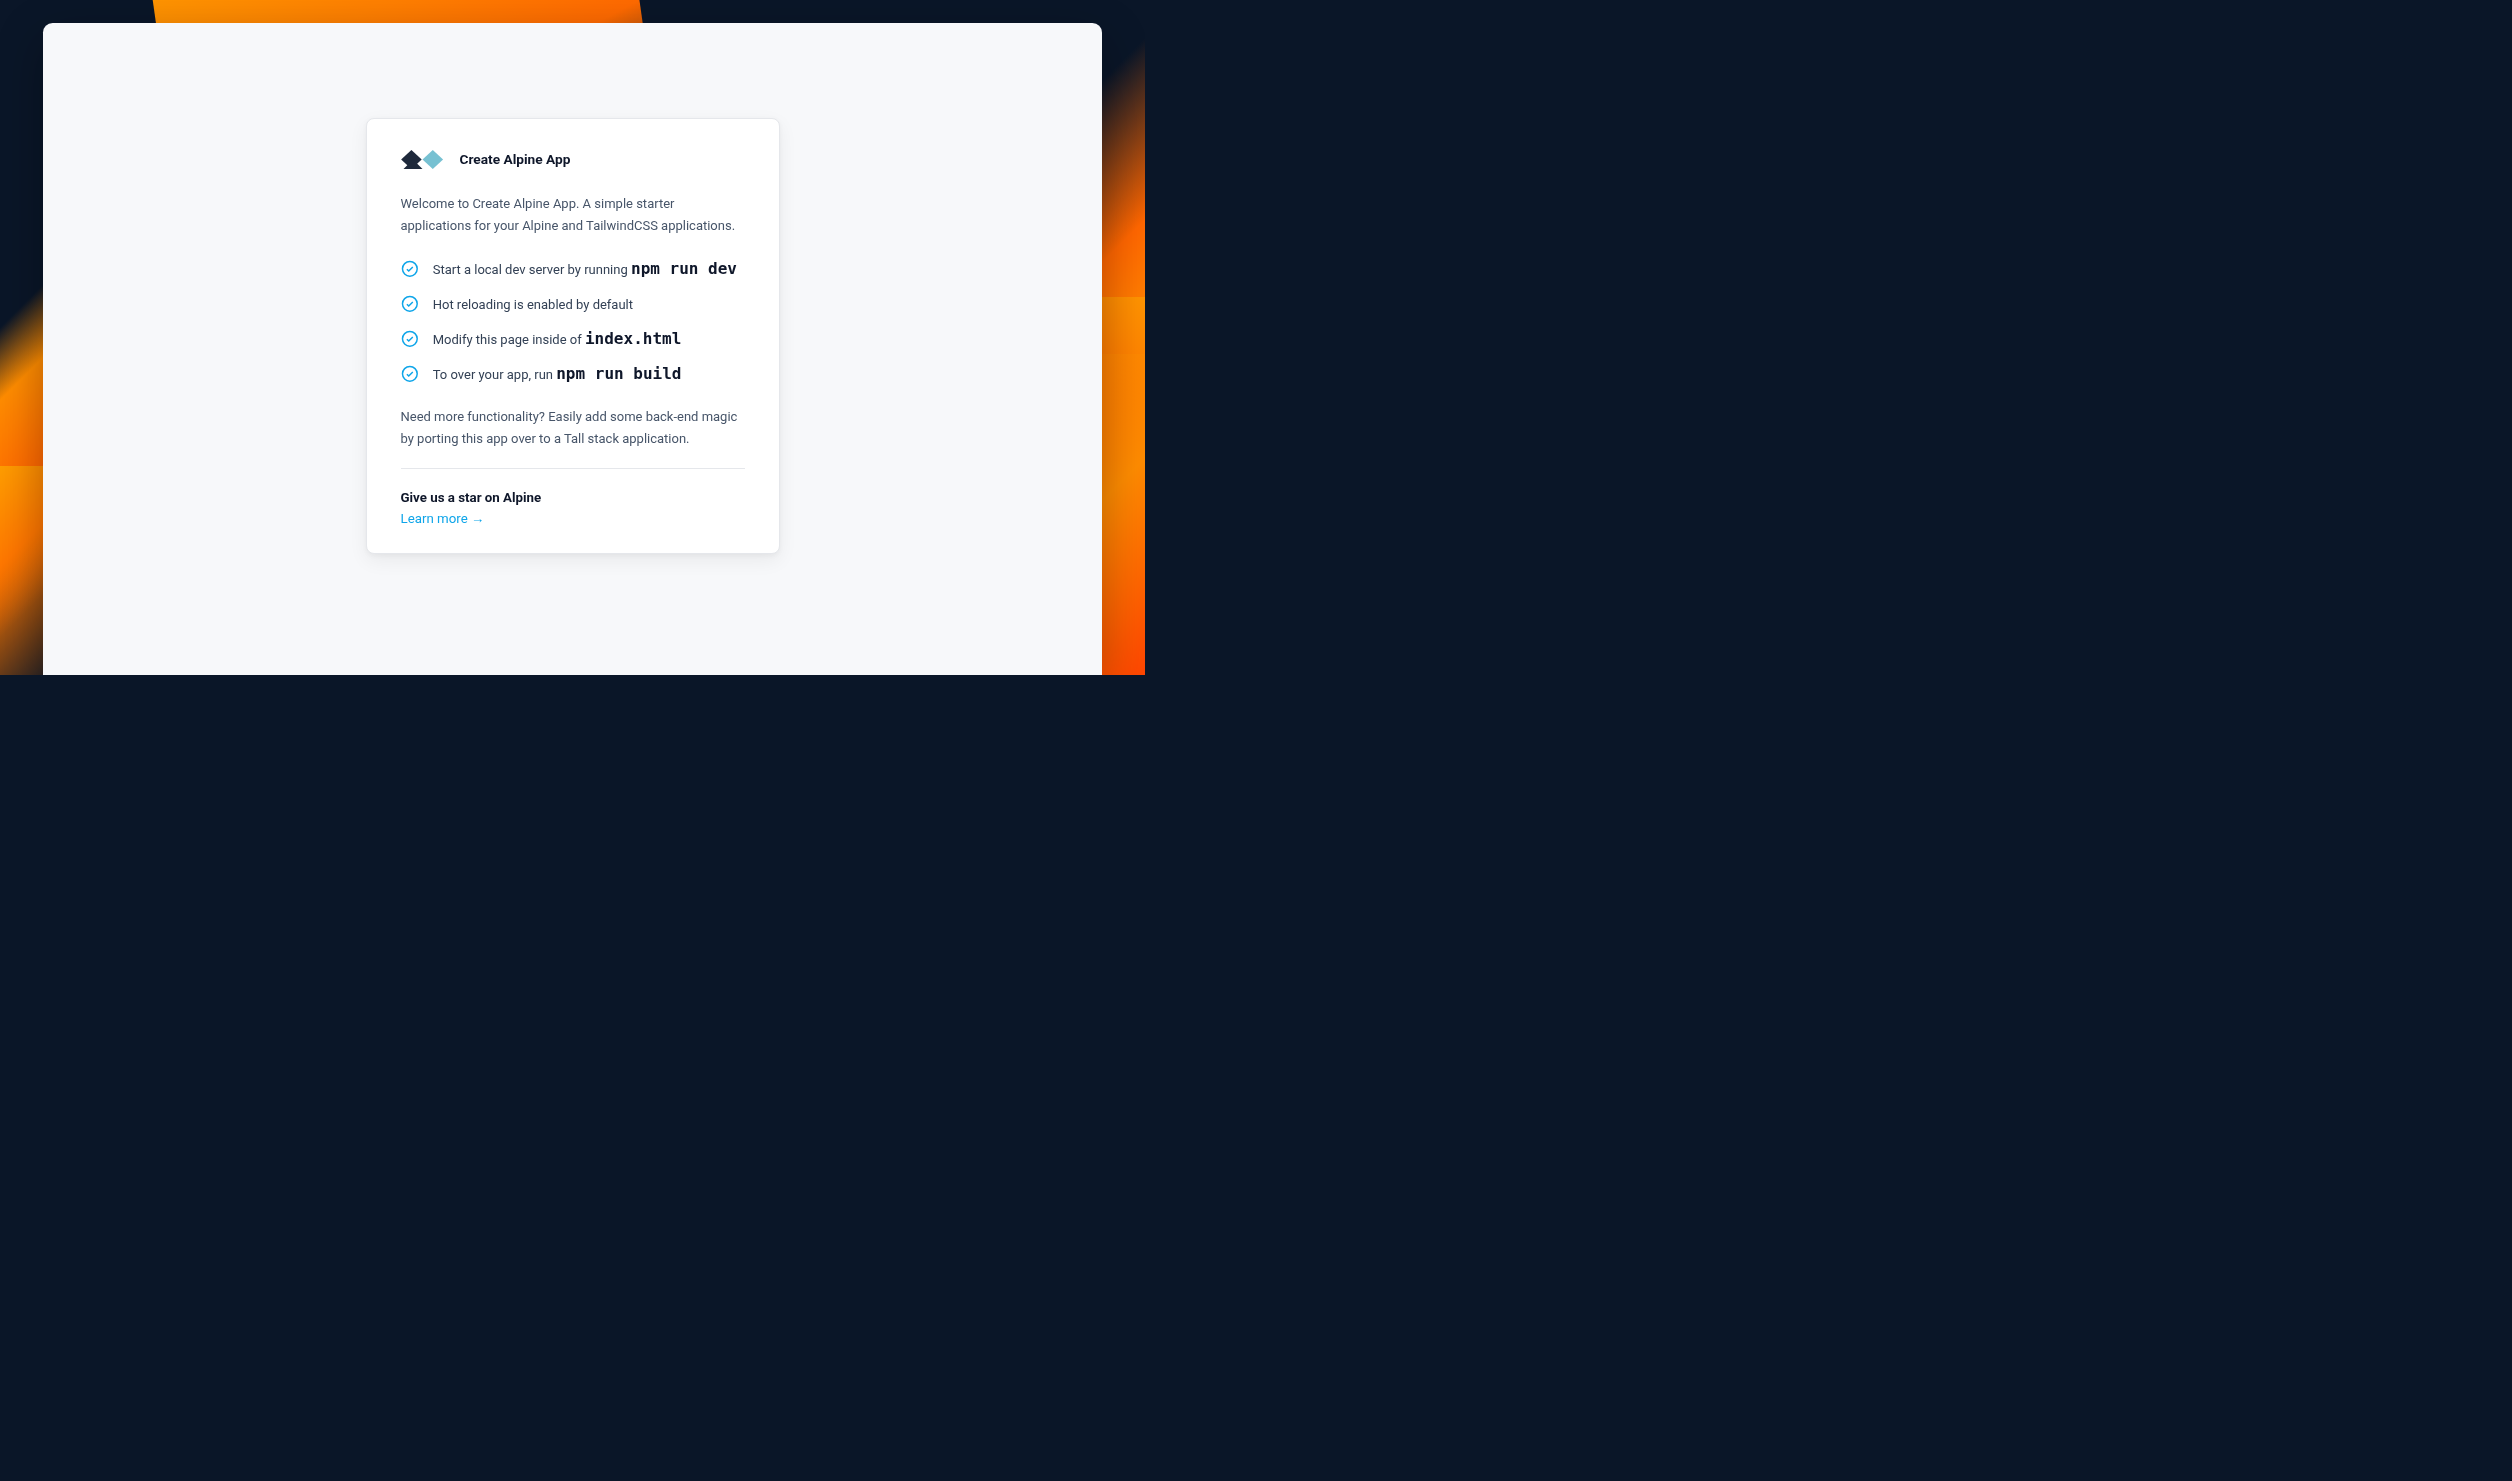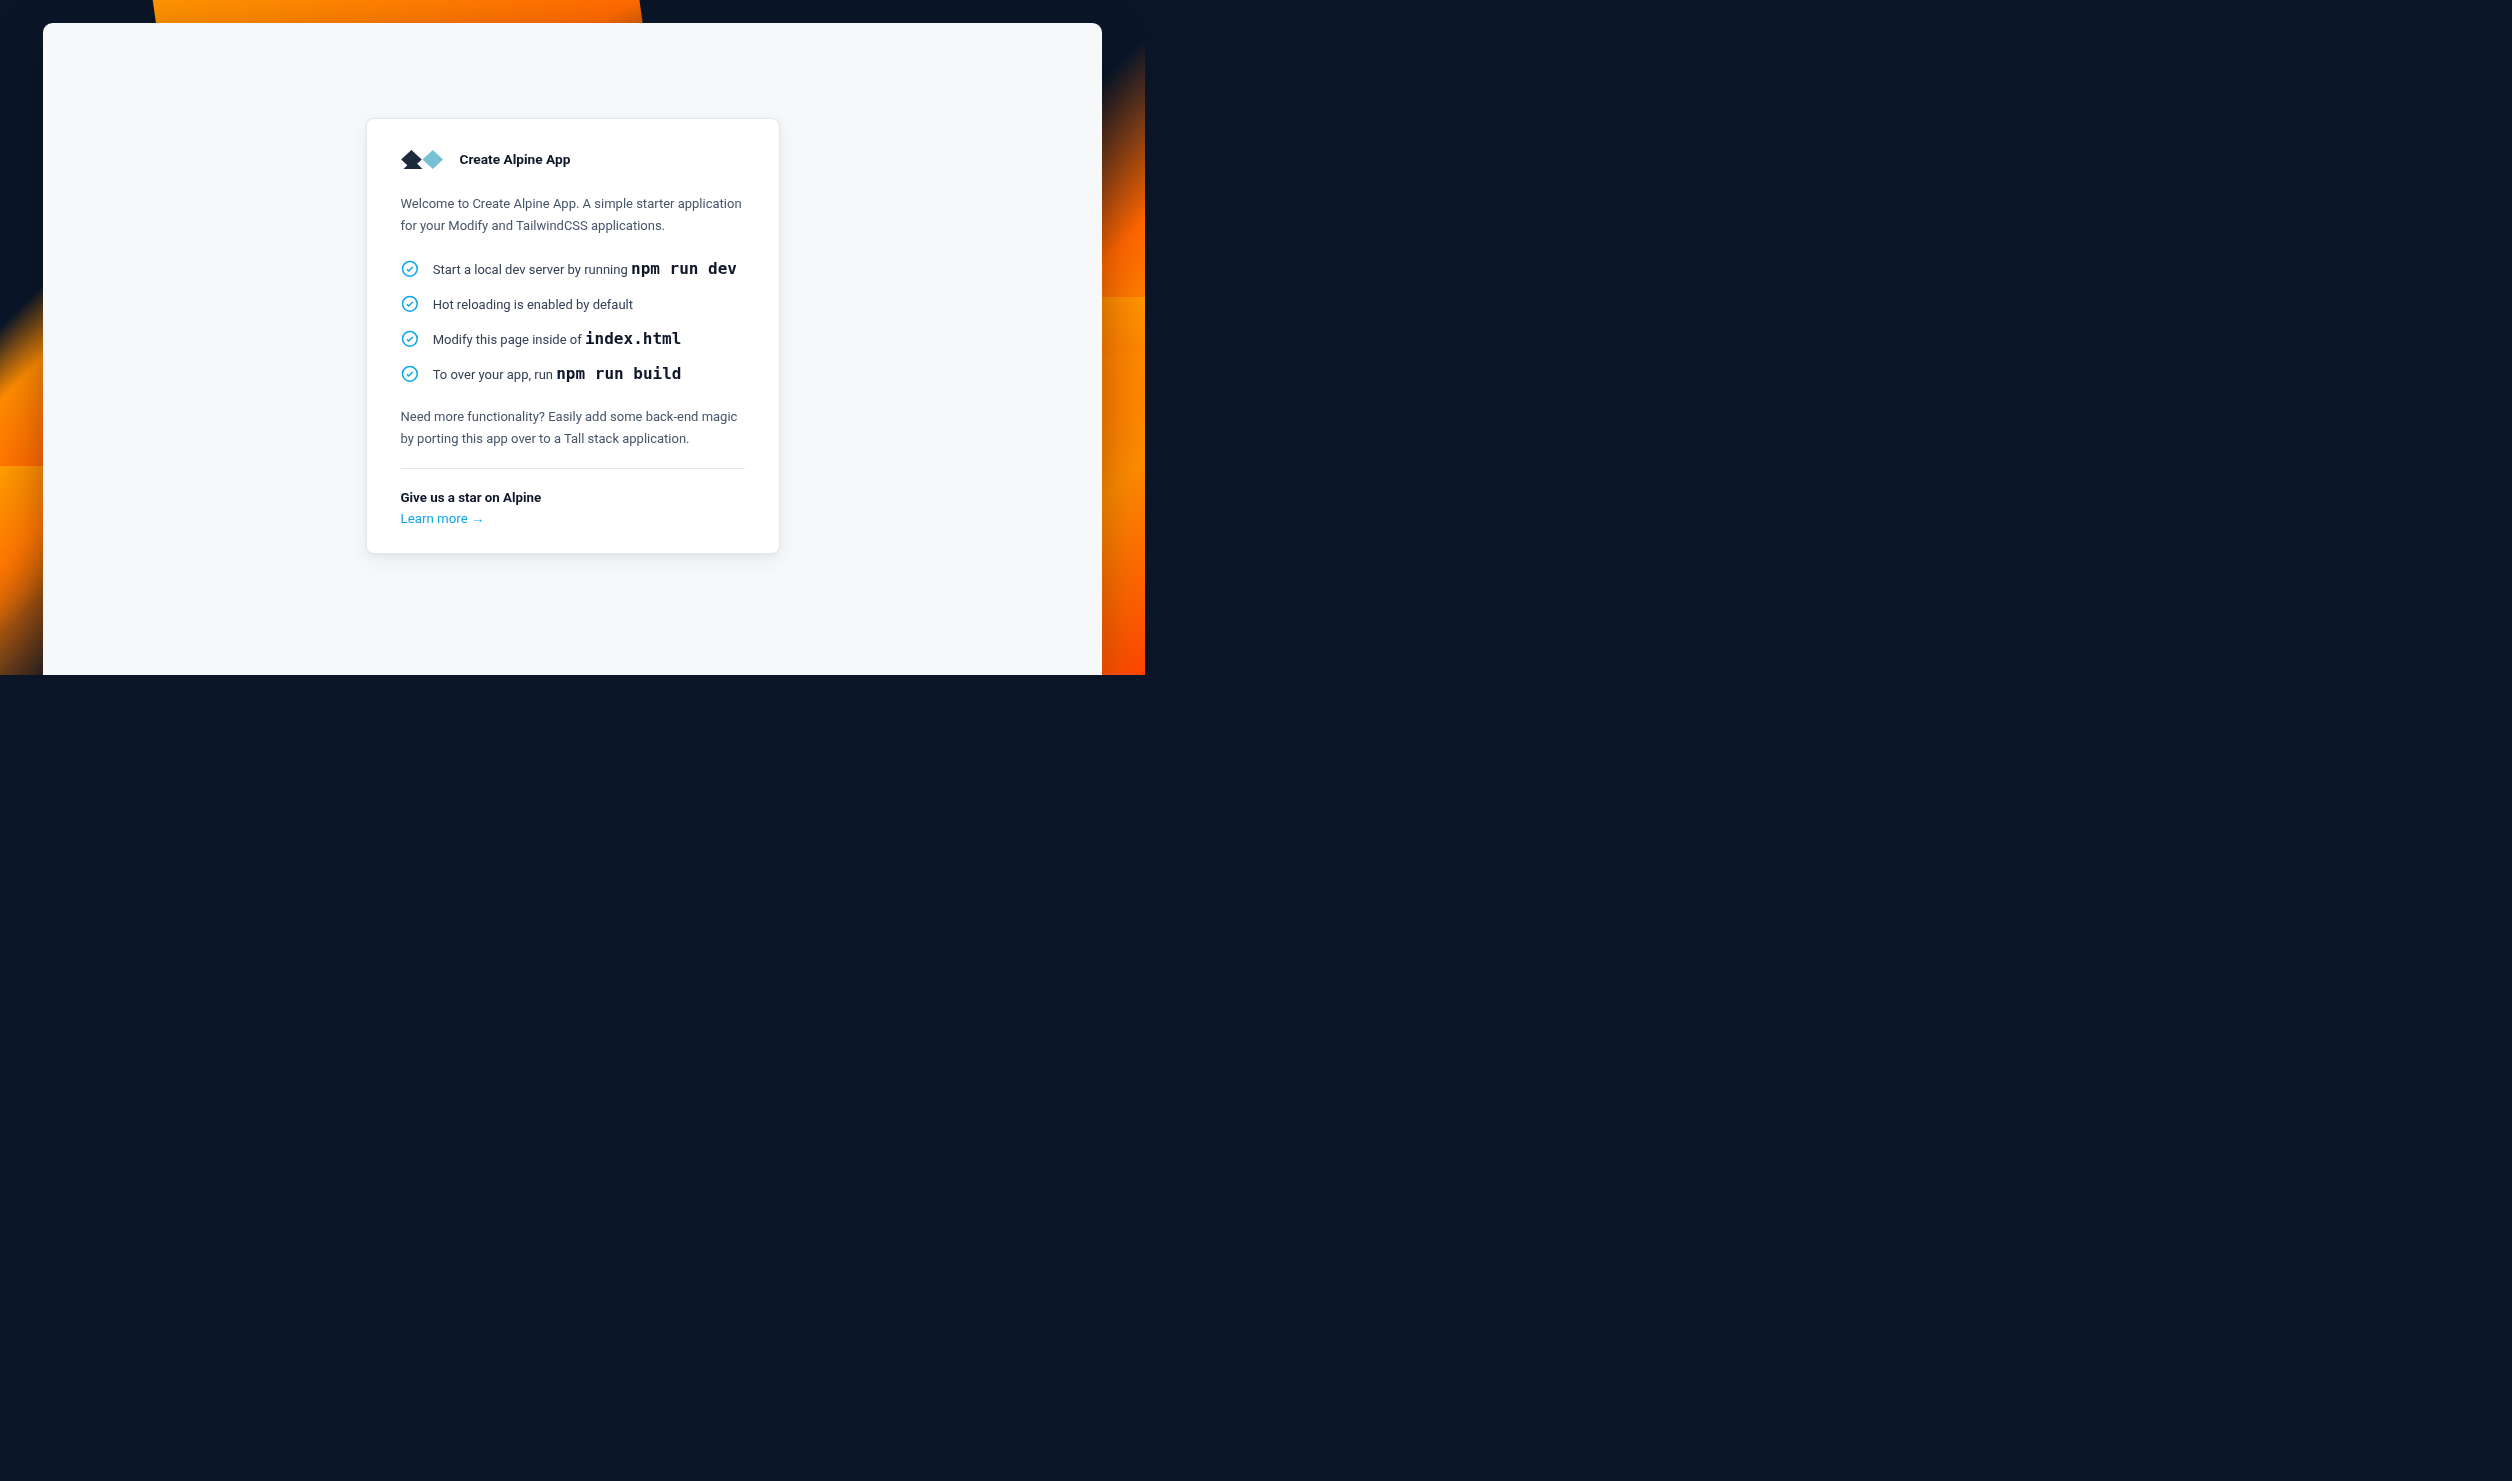--- a/index.html
+++ b/index.html
@@ -198,21 +198,21 @@
       <div class="logo">
         <svg viewBox="0 0 54 24" width="43" height="19">
           <polygon points="13,0 26,12 13,24 0,12" fill="#1e293b"></polygon>
           <polygon points="15,12 27,24 3,24" fill="#1e293b"></polygon>
           <polygon points="40,0 53,12 40,24 27,12" fill="#77c1d2"></polygon>
         </svg>
       </div>
       <h1 class="title">Create Alpine App</h1>
     </div>
 
-    <p class="intro">Welcome to Create Alpine App. A simple starter application for your Modify and TailwindCSS applications.</p>
+    <p class="intro">Welcome to Create Alpine App. A simple starter applications for your Alpine and TailwindCSS applications.</p>
 
     <ul class="checklist">
       <li>
         <span class="check-icon">
           <svg viewBox="0 0 24 24" width="17.7" height="17.7" fill="none" stroke="#0ea5e9" stroke-width="2">
             <circle cx="12" cy="12" r="10"></circle>
             <path d="M8 12.5l2.5 2.5L16 9.5"></path>
           </svg>
         </span>
         <span><span>Start a local dev server by running </span><span class="code">npm run dev</span></span>

